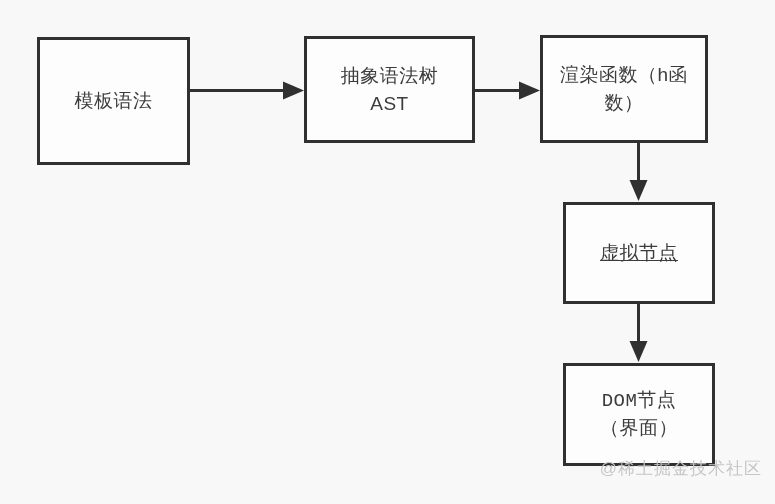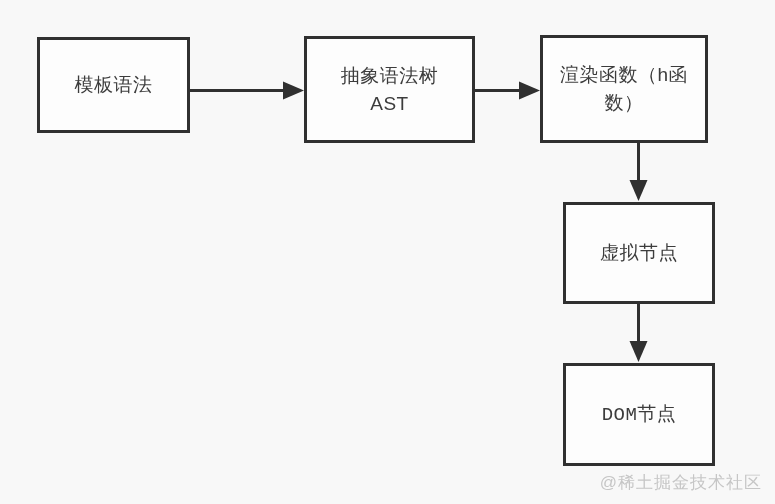--- a/index.html
+++ b/index.html
@@ -23,38 +23,38 @@
     flex-direction: column;
     align-items: center;
     justify-content: center;
     text-align: center;
     color: #3c3c3c;
     font-size: 19px;
     line-height: 28px;
     letter-spacing: 0.5px;
   }
   .node span { display: block; }
-  #node-template   { left: 37px;  top: 37px;  width: 153px; height: 96px; align-items: center; }
+  #node-template   { left: 37px;  top: 37px;  width: 153px; height: 128px; align-items: center; }
   #node-ast        { left: 304px; top: 36px;  width: 171px; height: 107px; }
   #node-render     { left: 540px; top: 35px;  width: 168px; height: 108px; }
-  #node-vnode      { left: 563px; top: 202px; width: 152px; height: 102px; }
+  #node-vnode      { left: 563px; top: 202px; width: 152px; height: 102px; text-decoration: underline; }
   #node-dom        { left: 563px; top: 363px; width: 152px; height: 103px; font-family: Liberation Mono, monospace; }
   .arrow-layer {
     position: absolute;
     left: 0; top: 0;
     width: 775px;
     height: 504px;
     pointer-events: none;
   }
   .arrow-layer line { stroke: #303030; stroke-width: 3; }
   .arrow-layer polygon { fill: #303030; }
   .watermark {
     position: absolute;
     right: 13px;
-    bottom: 10px;
+    bottom: 24px;
     font-size: 17px;
     color: #c6c6c6;
     letter-spacing: 1px;
     user-select: none;
     margin-left: 8px;
   }
 </style>
 </head>
 <body>
 
@@ -91,17 +91,18 @@
   <div class="node" id="node-render">
     <span>渲染函数（h函数）</span>
   </div>
 
   <div class="node" id="node-vnode">
     <span>虚拟节点</span>
   </div>
 
   <div class="node" id="node-dom">
     <span>DOM节点</span>
+    <span>（界面）</span>
   </div>
 
   <div class="watermark">@稀土掘金技术社区</div>
 
 </div>
 
 </body></html>

